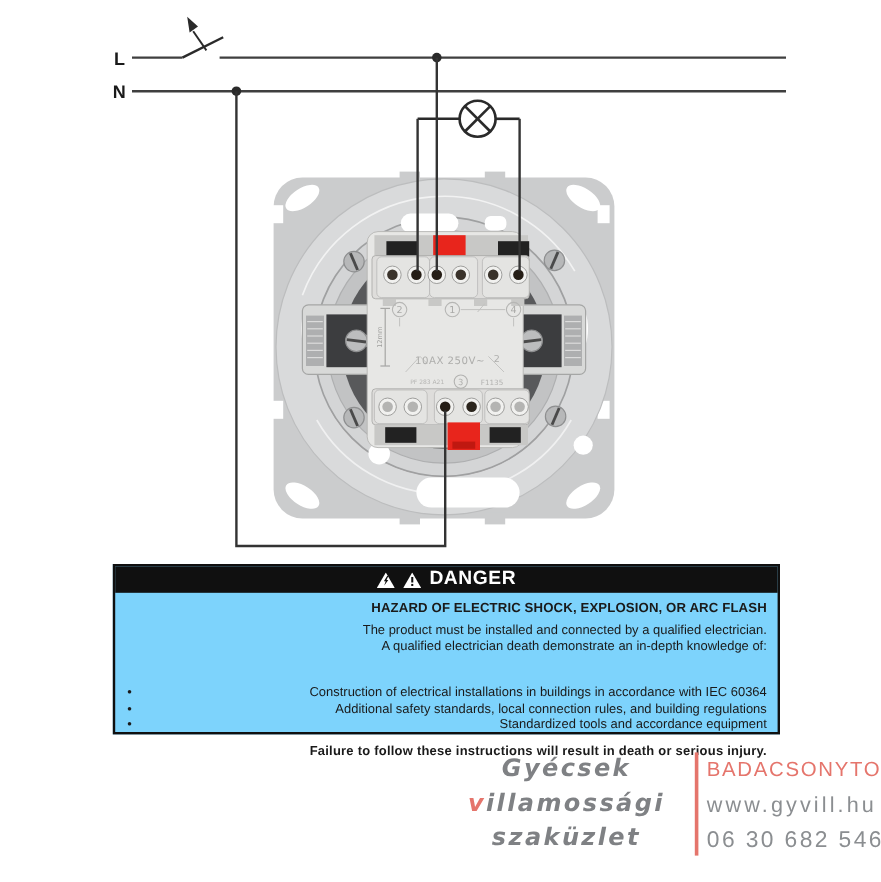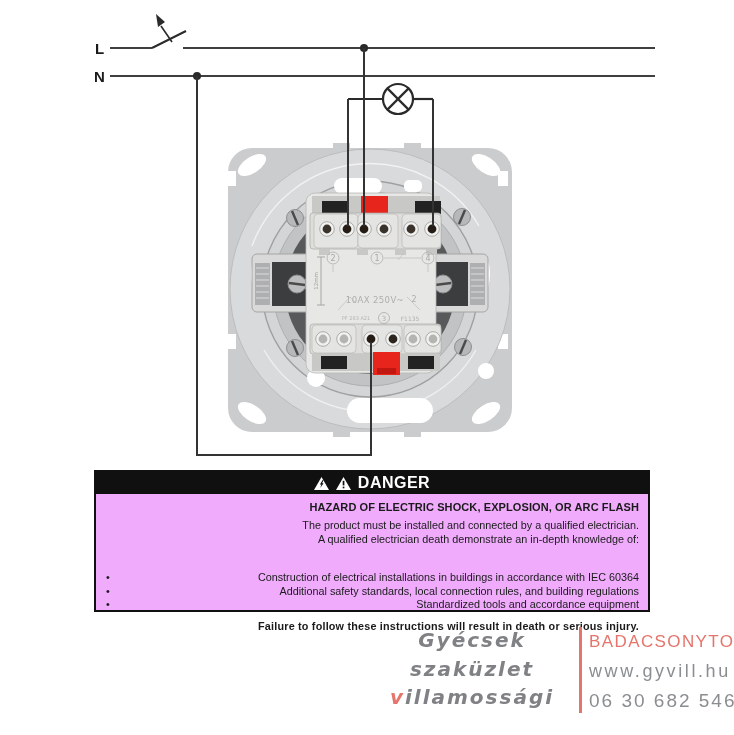--- a/index.html
+++ b/index.html
@@ -2,21 +2,21 @@
 <html><head>
 <meta charset="utf-8">
 <style>
   html,body{margin:0;padding:0;background:#fff;}
   #stage{position:relative;width:734px;height:735px;background:#fff;overflow:hidden;
          font-family:"Liberation Sans",sans-serif;}
   svg text{user-select:none;}
 
   
   .danger-box{position:absolute;left:94px;top:470px;width:556px;height:142px;
-              border:2px solid #101010;box-sizing:border-box;background:#f0abfc;}
+              border:2px solid #101010;box-sizing:border-box;background:#7dd3fc;}
   .danger-header{height:22px;background:#101010;color:#fff;display:flex;
                  align-items:center;justify-content:center;gap:7px;}
   .danger-header .ttl{font-weight:bold;font-size:16px;letter-spacing:.5px;}
   .danger-body{padding:5px 9px 0 9px;color:#1a1a1a;font-size:10.8px;line-height:13.8px;text-align:right;}
   .danger-heading{font-weight:bold;font-size:11px;margin:2px 0 4px 0;letter-spacing:.1px;}
   .danger-bullets{margin:25px 0 0 0;padding:0;list-style:none;}
   .danger-bullets li{line-height:13.2px;padding-left:10px;position:relative;}
   .danger-bullets li::before{content:"\2022";position:absolute;left:1px;top:0;}
   .danger-failure{font-weight:bold;margin-top:9px;letter-spacing:.2px;}
 
@@ -285,22 +285,22 @@
         <li>Additional safety standards, local connection rules, and building regulations</li>
         <li>Standardized tools and accordance equipment</li>
       </ul>
       <div class="danger-failure">Failure to follow these instructions will result in death or serious injury.</div>
     </div>
   </div>
 
   <div class="footer">
     <div class="brand-left">
       <div>Gyécsek</div>
+      <div><span class="accent">v</span><span>illamossági</span></div>
       <div>szaküzlet</div>
-      <div><span class="accent">v</span><span>illamossági</span></div>
     </div>
     <div class="brand-divider"></div>
     <div class="brand-right">
       <div class="brand-city">BADACSONYTOMAJ</div>
       <div class="brand-web">www.gyvill.hu</div>
       <div class="brand-phone">06 30 682 5461</div>
     </div>
   </div>
 
 </div>

